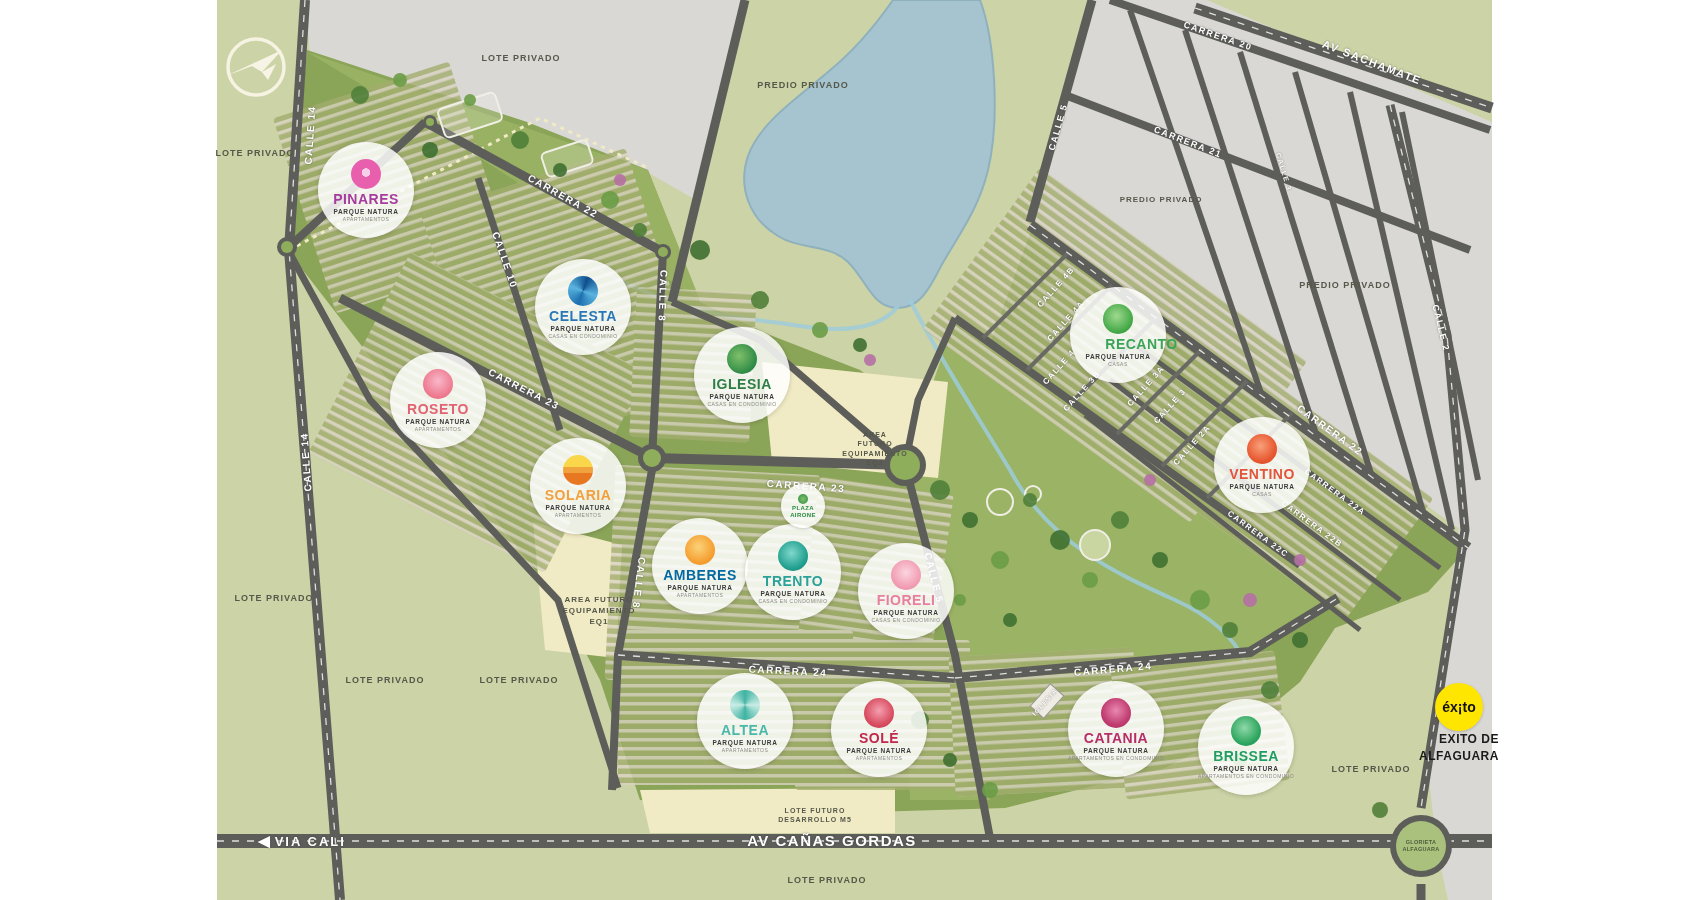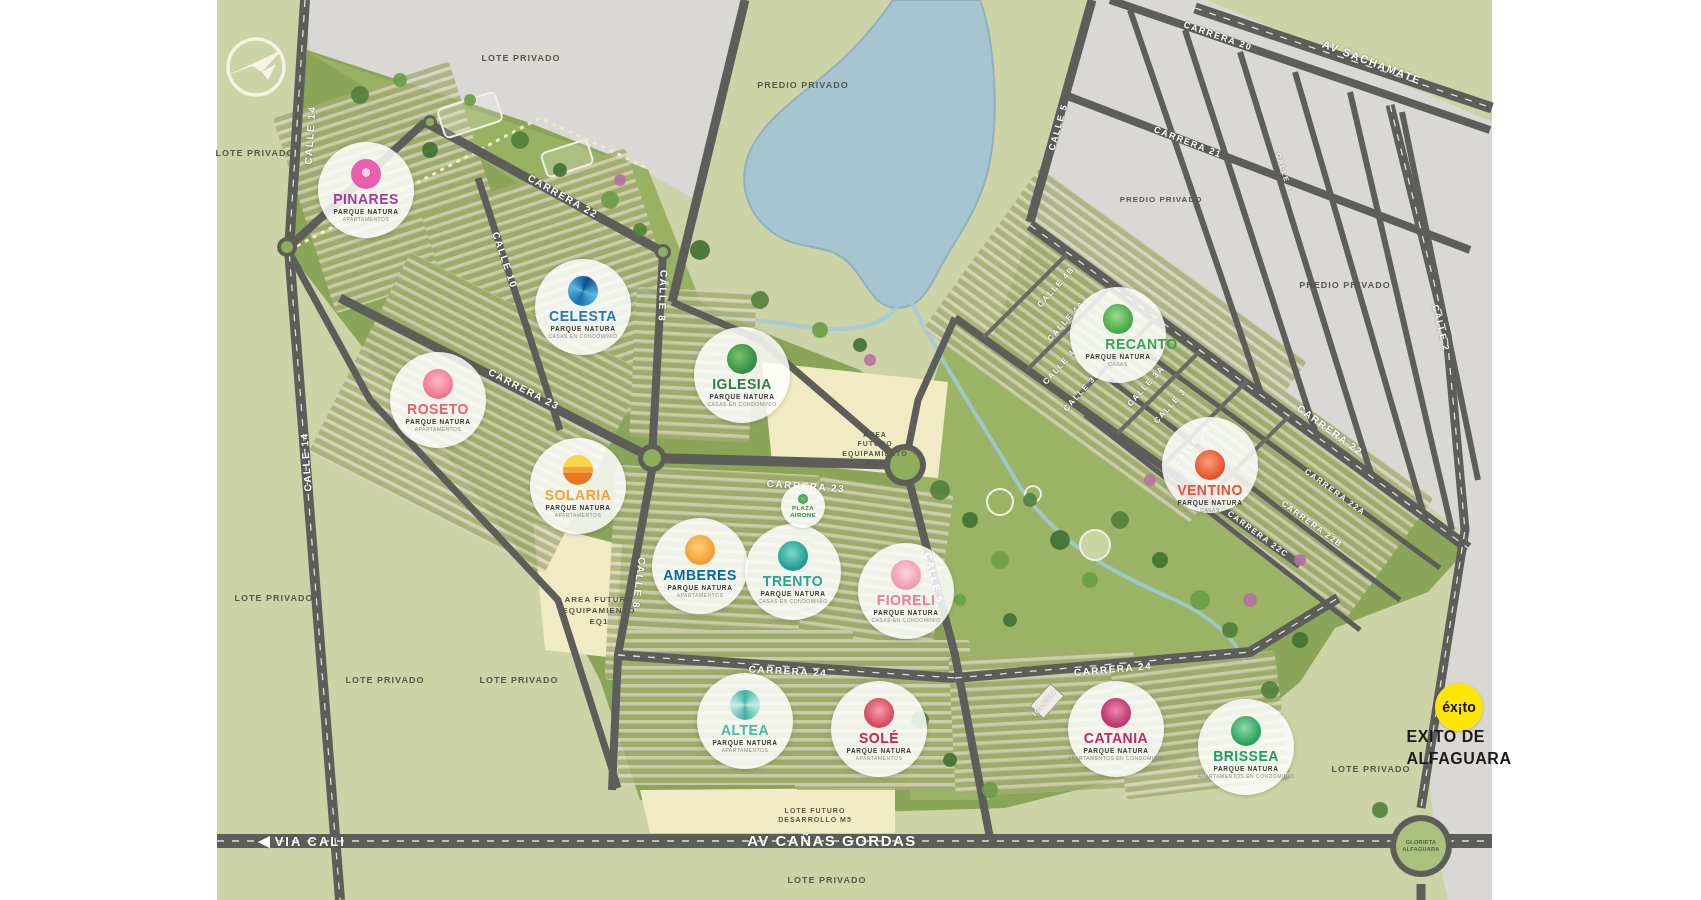--- a/index.html
+++ b/index.html
@@ -18,21 +18,21 @@
   .badge .bsub{font-size:6.5px;font-weight:bold;color:#3c3c3c;letter-spacing:.7px;margin-top:2px;}
   .badge .btype{font-size:5px;color:#8a8a84;letter-spacing:.5px;margin-top:1px;white-space:nowrap;}
   .plaza{position:absolute;width:44px;height:44px;border-radius:50%;background:rgba(255,255,255,.85);
          display:flex;flex-direction:column;align-items:center;justify-content:center;text-align:center;
          box-shadow:0 1px 3px rgba(60,60,40,.25);}
   .plaza .picon{width:10px;height:10px;border-radius:50%;background:radial-gradient(circle,#7fc06a,#2e8b45);margin-bottom:1px;}
   .plaza .pline{font-size:6px;font-weight:bold;line-height:1.15;letter-spacing:.4px;}
   .exito-circle{position:absolute;width:48px;height:48px;border-radius:50%;background:#ffe600;
                 display:flex;align-items:center;justify-content:center;font-weight:bold;font-size:14px;color:#111;
                 box-shadow:0 1px 3px rgba(0,0,0,.2);}
-  .exito-caption{position:absolute;color:#1a1a1a;font-weight:bold;font-size:16px;text-align:left;line-height:1.4;letter-spacing:.5px;white-space:nowrap;}
+  .exito-caption{position:absolute;color:#1a1a1a;font-weight:bold;font-size:12px;text-align:right;line-height:1.4;letter-spacing:.5px;white-space:nowrap;}
   .glorieta-label{position:absolute;color:#4b5d3a;font-weight:bold;font-size:5.5px;text-align:center;line-height:1.3;letter-spacing:.3px;}
   .viacali{position:absolute;display:flex;align-items:center;gap:5px;color:#fff;font-weight:bold;
            font-size:13px;letter-spacing:2px;text-shadow:0 0 2px rgba(40,40,40,.6);}
   .viacali .arrow{font-size:15px;letter-spacing:0;}
   .ctr{transform:translate(-50%,-50%);}
 </style>
 </head>
 <body>
 
 <div id="stage">
@@ -329,21 +329,21 @@
         <div class="bname" style="color: rgb(232, 127, 159);">FIORELI</div>
         <div class="bsub">PARQUE NATURA</div>
         <div class="btype">CASAS EN CONDOMINIO</div>
       </div>
       <div class="badge ctr" style="left: 1118px; top: 335px;">
         <div class="icon" style="background: radial-gradient(circle at 45% 40%, rgb(159, 217, 143), rgb(69, 169, 71) 65%, rgb(44, 136, 56));"></div>
         <div class="bname" style="color: rgb(58, 165, 88); margin-left: 47px;">RECANTO</div>
         <div class="bsub">PARQUE NATURA</div>
         <div class="btype">CASAS</div>
       </div>
-      <div class="badge ctr" style="left: 1210px; top: 465px; justify-content: flex-end;">
+      <div class="badge ctr" style="left: 1262px; top: 465px;">
         <div class="icon" style="background: radial-gradient(circle at 45% 40%, rgb(248, 160, 122), rgb(232, 90, 51) 60%, rgb(208, 64, 24));"></div>
         <div class="bname" style="color: rgb(226, 84, 60);">VENTINO</div>
         <div class="bsub">PARQUE NATURA</div>
         <div class="btype">CASAS</div>
       </div>
       <div class="badge ctr" style="left: 745px; top: 721px;">
         <div class="icon" style="background: conic-gradient(rgb(63, 179, 162), rgb(200, 236, 228), rgb(63, 179, 162), rgb(200, 236, 228), rgb(63, 179, 162));"></div>
         <div class="bname" style="color: rgb(75, 184, 169);">ALTEA</div>
         <div class="bsub">PARQUE NATURA</div>
         <div class="btype">APARTAMENTOS</div>

